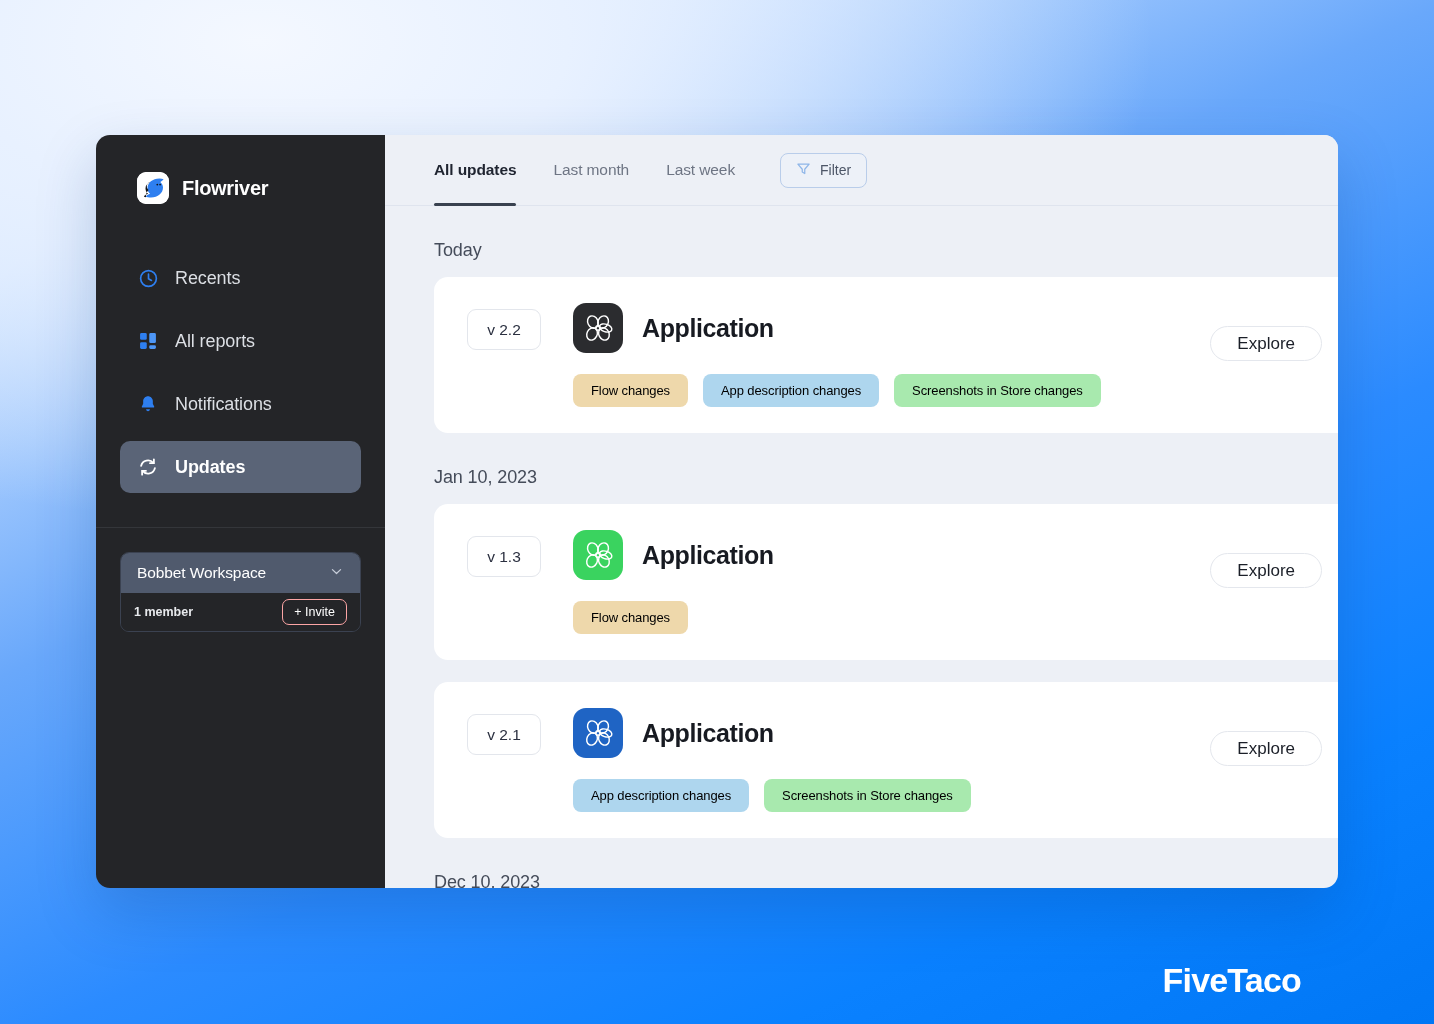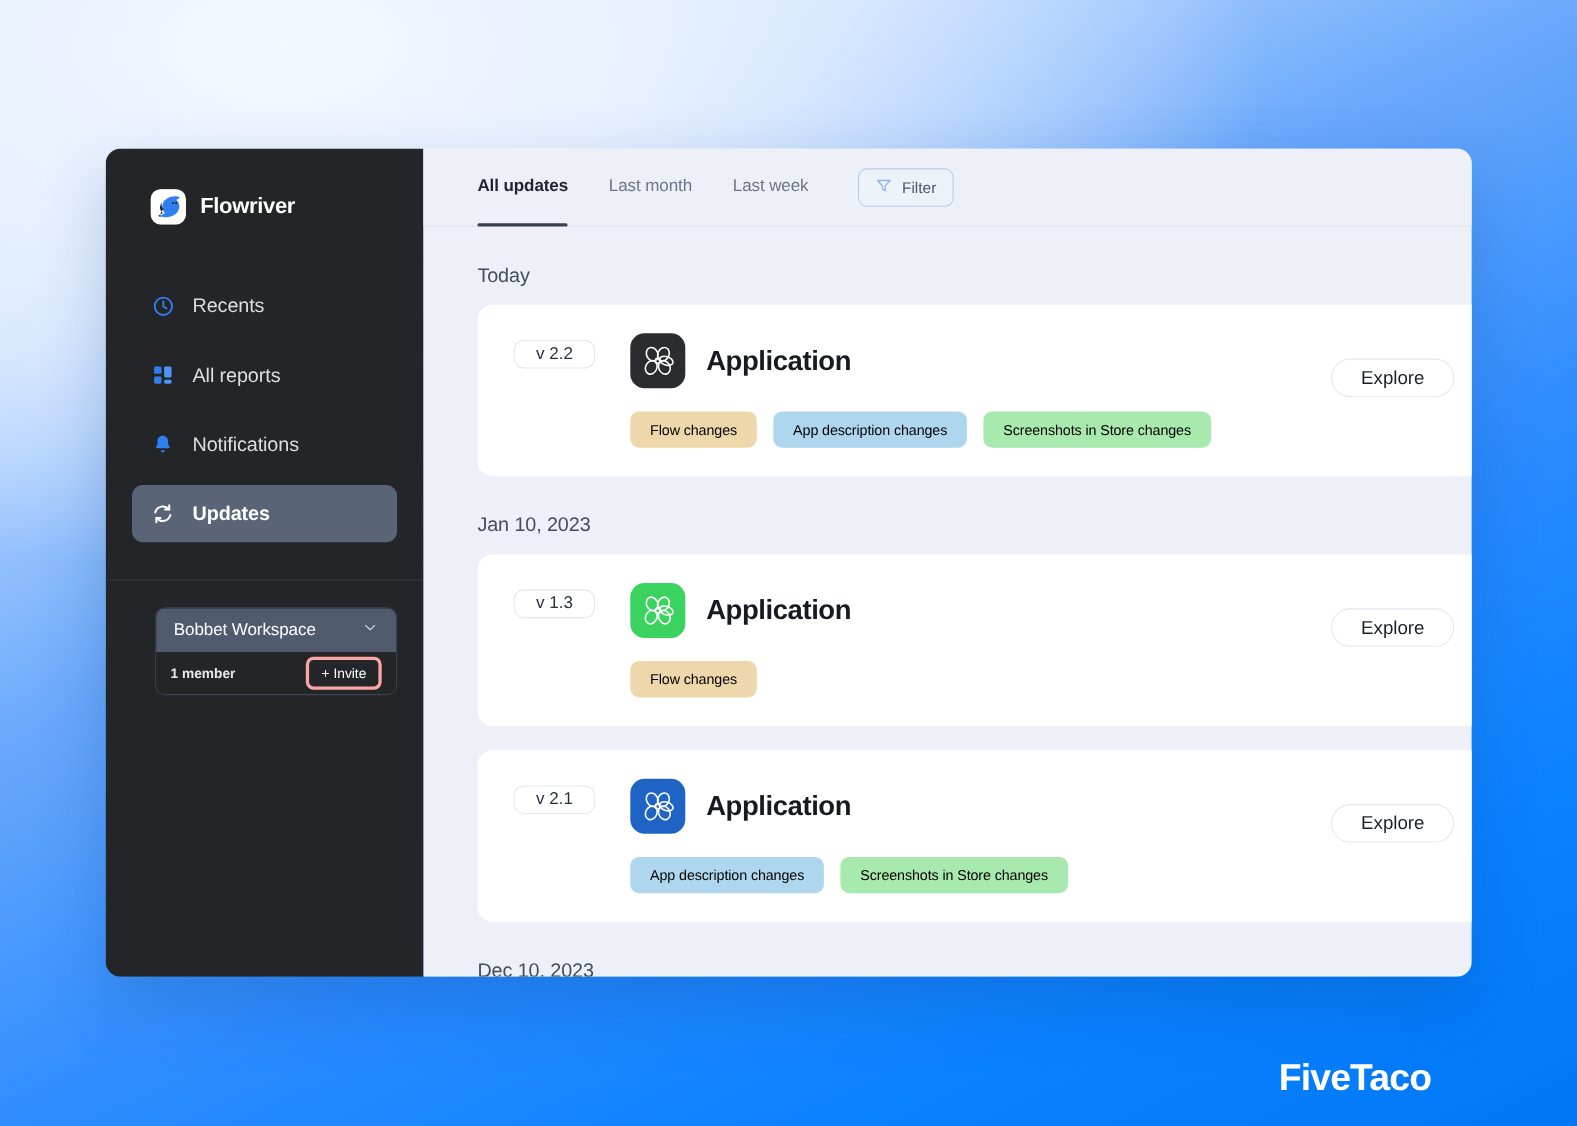--- a/index.html
+++ b/index.html
@@ -93,21 +93,21 @@
     flex: 0 0 22px;
     display: flex; align-items: center; justify-content: center;
   }
 
   .side-divider {
     height: 1px;
     background: #34363a;
     margin: 23px 0 0 0;
   }
 
-  .workspace-wrap { padding: 24px 24px 0 24px; margin-left: 21px; }
+  .workspace-wrap { padding: 24px 24px 0 24px; }
   .workspace {
     border: 1px solid #3b4251;
     border-radius: 9px;
     overflow: hidden;
   }
   .workspace-head {
     background: #505a6d;
     display: flex;
     align-items: center;
     justify-content: space-between;
@@ -127,21 +127,21 @@
     justify-content: space-between;
     padding: 0 13px;
     height: 38px;
   }
   .member-count {
     color: #e7e9ec;
     font-size: 12.5px;
     font-weight: 700;
   }
   .invite-btn {
-    border: 3px solid #fca5a5;
+    border: 1px solid #fca5a5;
     border-radius: 7px;
     color: #ffffff;
     font-size: 12.5px;
     padding: 5px 11px;
     background: transparent;
     cursor: pointer;
     font-family: inherit;
   }
 
   
@@ -229,21 +229,21 @@
     position: relative;
     min-height: 145px;
     margin-right: -40px;
   }
   .card + .day-label { }
 
   .version-pill {
     border: 1px solid #e3e6ec;
     border-radius: 9px;
     width: 74px;
-    height: 26px;
+    height: 41px;
     display: flex;
     align-items: center;
     justify-content: center;
     font-size: 15.5px;
     color: #2b3040;
     flex: 0 0 74px;
     margin-top: 6px;
   }
 
   .card-body { margin-left: 32px; min-width: 0; }

